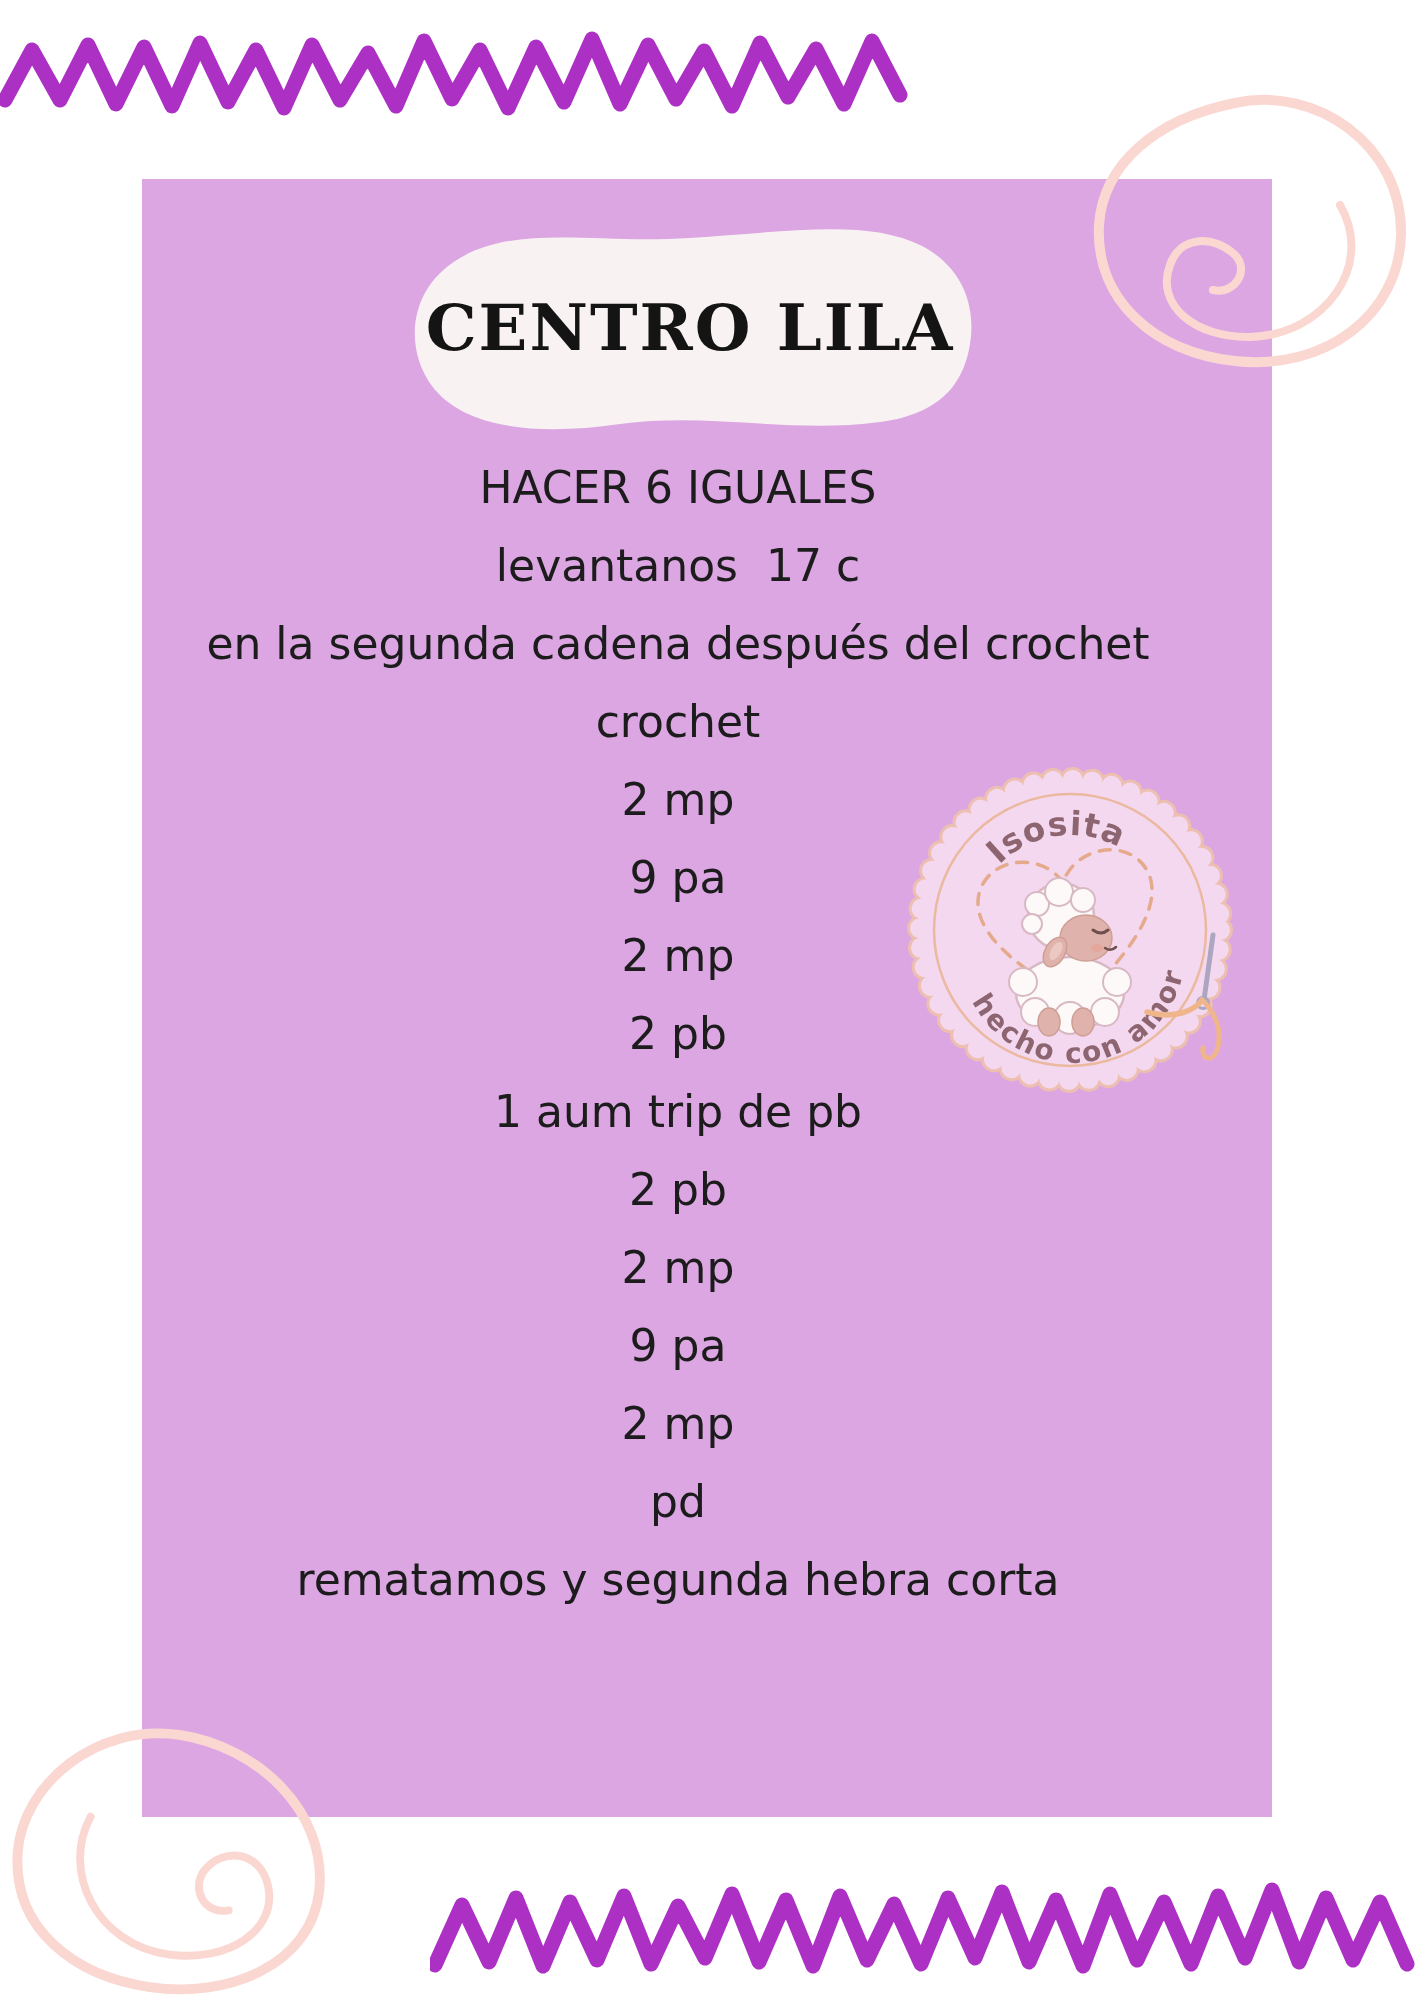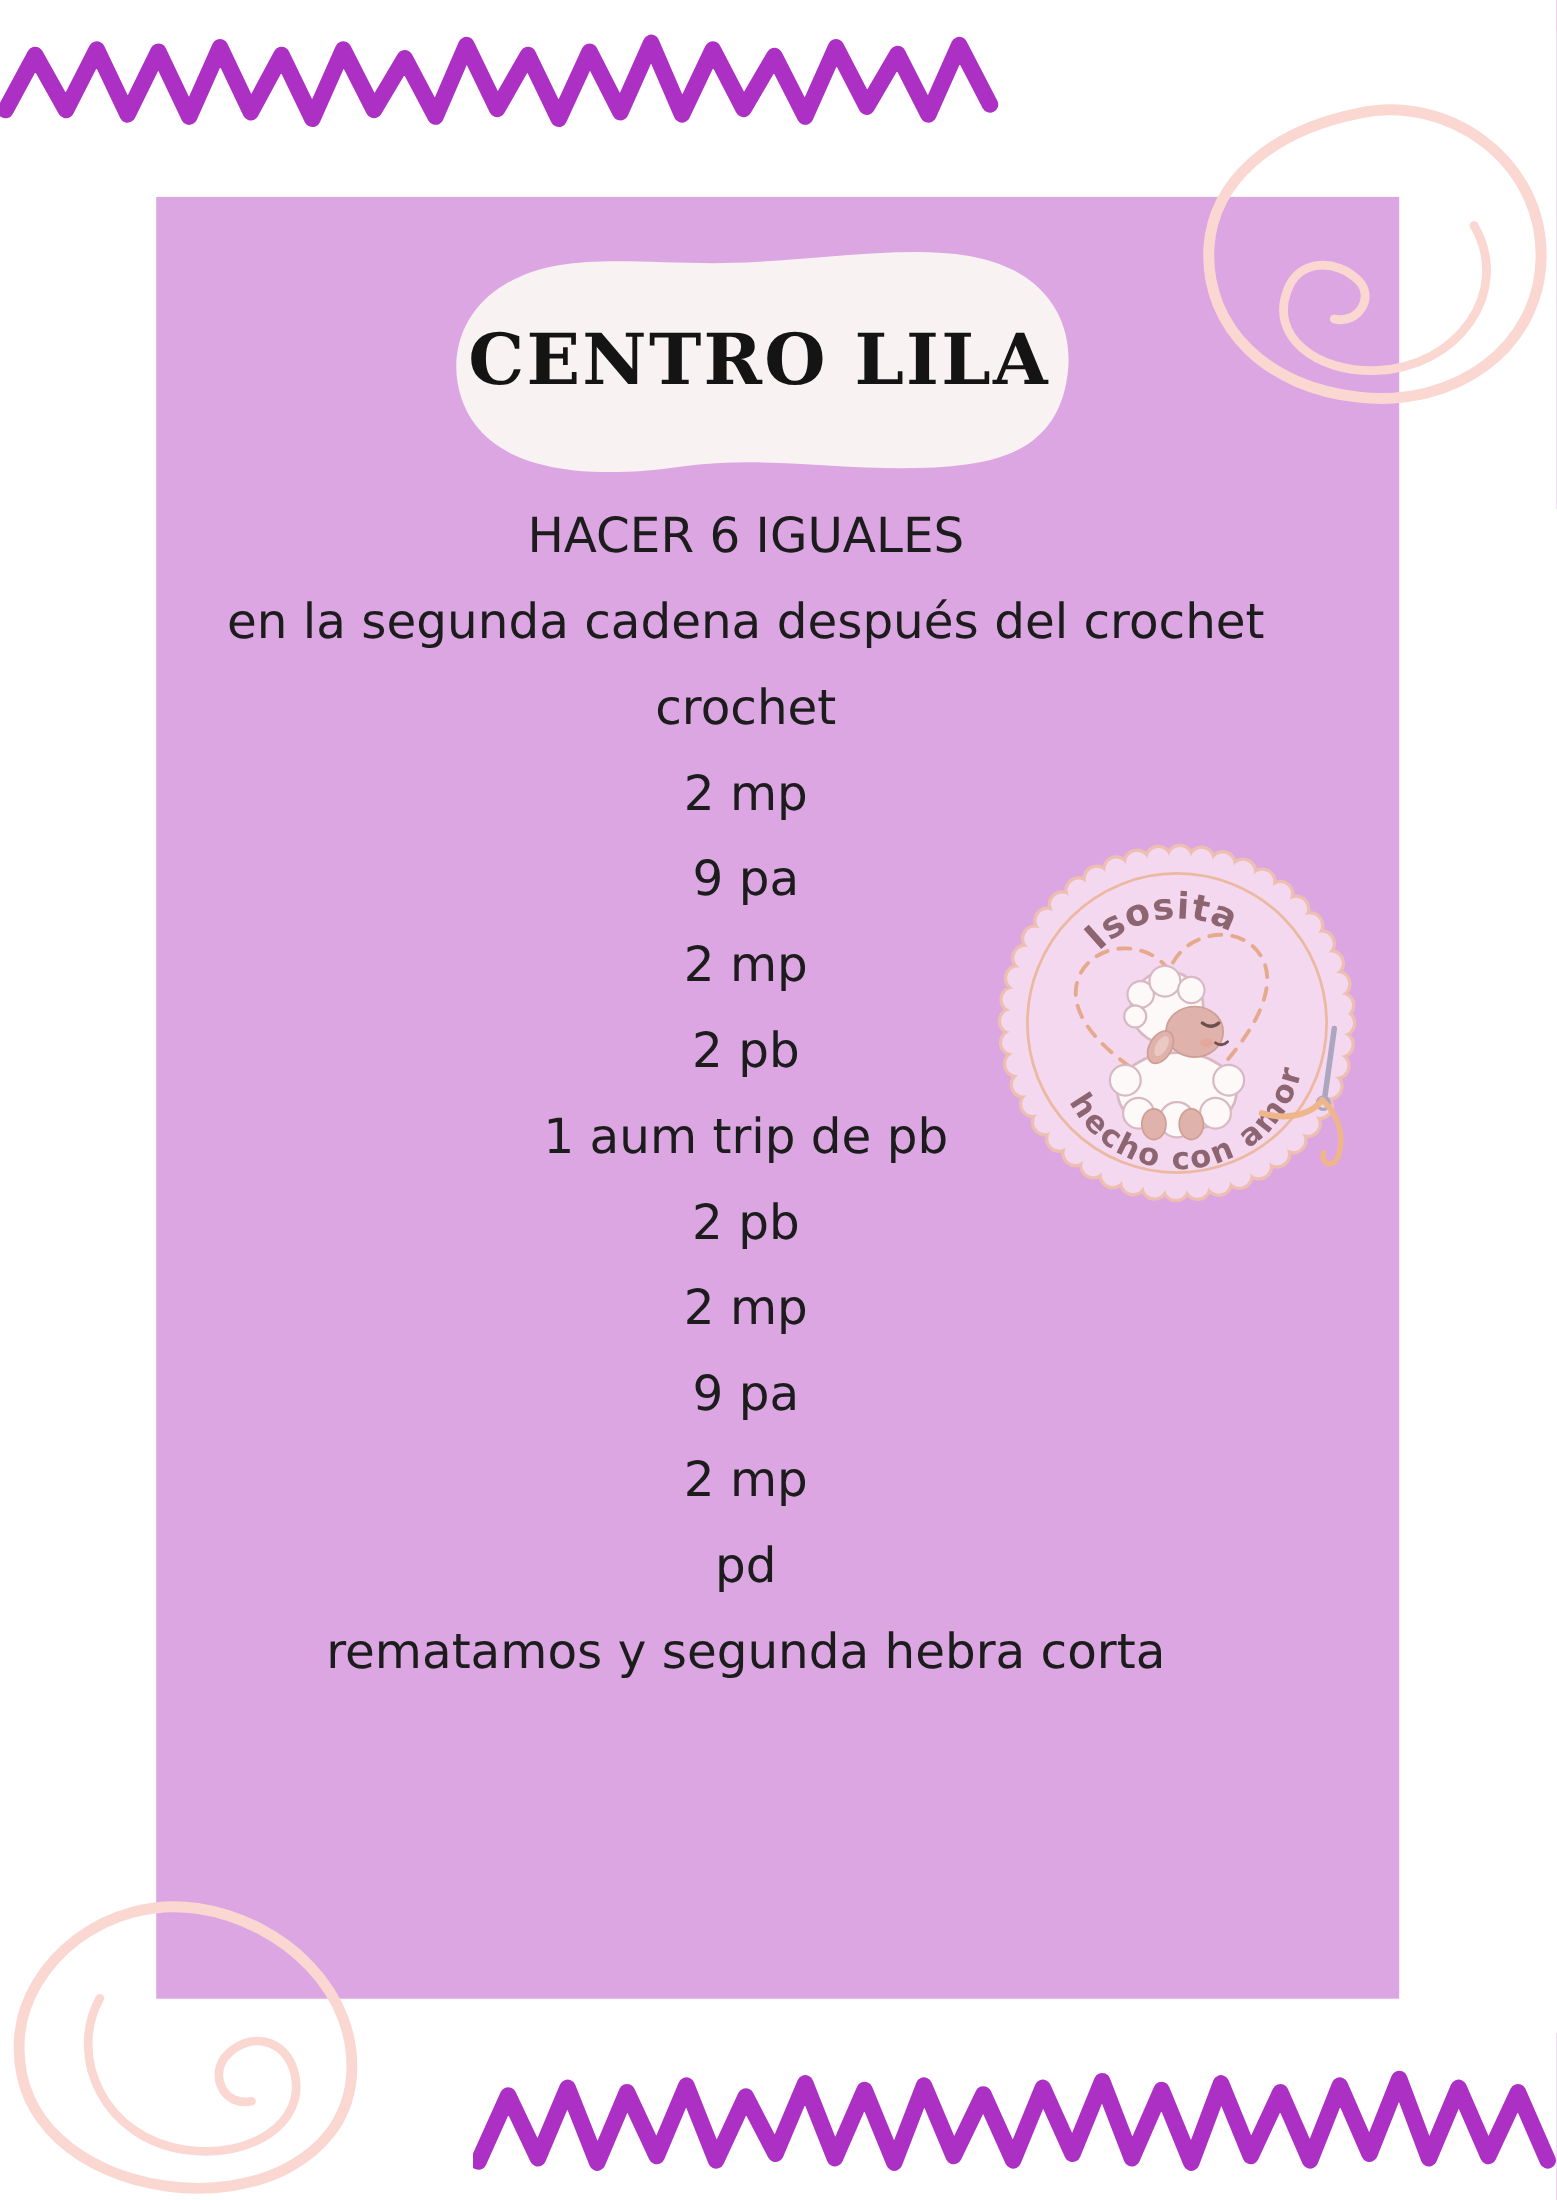--- a/index.html
+++ b/index.html
@@ -3,21 +3,20 @@
 <meta charset="utf-8">
 <style>
   html,body { margin:0; padding:0; }
   .page {
     position: relative;
     width: 1415px;
     height: 2000px;
     background: #ffffff;
     overflow: hidden;
     font-family: "DejaVu Sans", "Liberation Sans", sans-serif;
-    border-radius: 30px;
   }
 
   
   .card {
     position: absolute;
     left: 142px; top: 179px;
     width: 1130px; height: 1638px;
     background: #dca6e3;
   }
 
@@ -84,20 +83,21 @@
     </g>
   </svg>
 
   <svg class="blob-svg" viewBox="0 0 584 230">
     <path d="M 62,44 C 120,10 196,30 292,24 C 388,18 470,4 524,32 C 566,54 578,94 572,130 C 566,168 544,200 482,208 C 392,220 312,198 222,210 C 132,223 64,212 34,172 C 6,134 10,74 62,44 Z" fill="#f9f2f2"></path>
   </svg>
   <div class="title-box" style="color: rgb(20, 20, 20);">CENTRO LILA</div>
 
   <div class="instructions" style="color: rgb(28, 28, 28);">
     <div class="line">HACER 6 IGUALES</div>
+    <div class="line">levantanos  17 c</div>
     <div class="line">en la segunda cadena después del crochet</div>
     <div class="line">crochet</div>
     <div class="line">2 mp</div>
     <div class="line">9 pa</div>
     <div class="line">2 mp</div>
     <div class="line">2 pb</div>
     <div class="line">1 aum trip de pb</div>
     <div class="line">2 pb</div>
     <div class="line">2 mp</div>
     <div class="line">9 pa</div>

